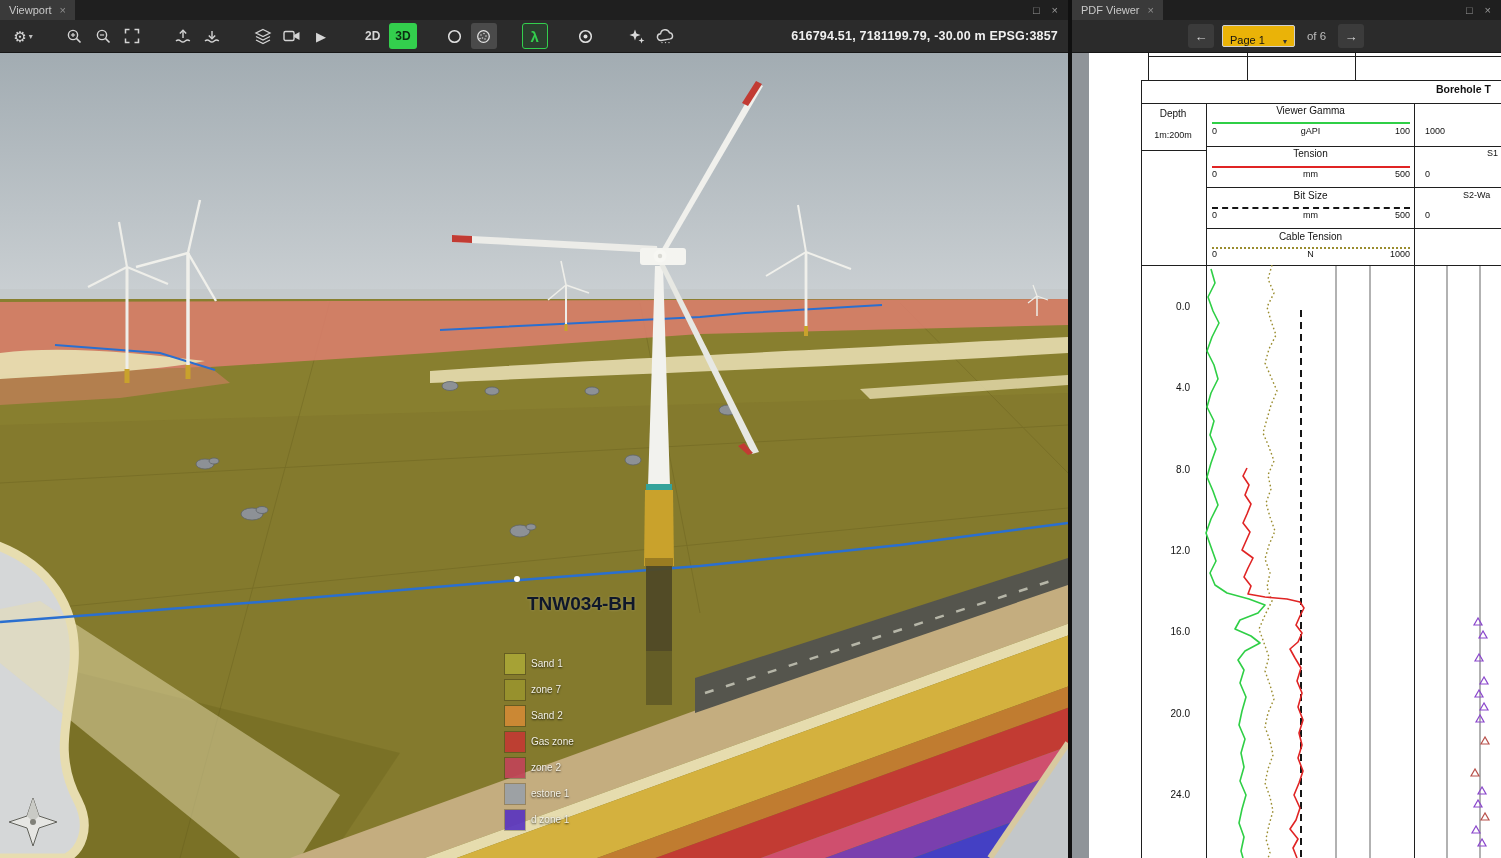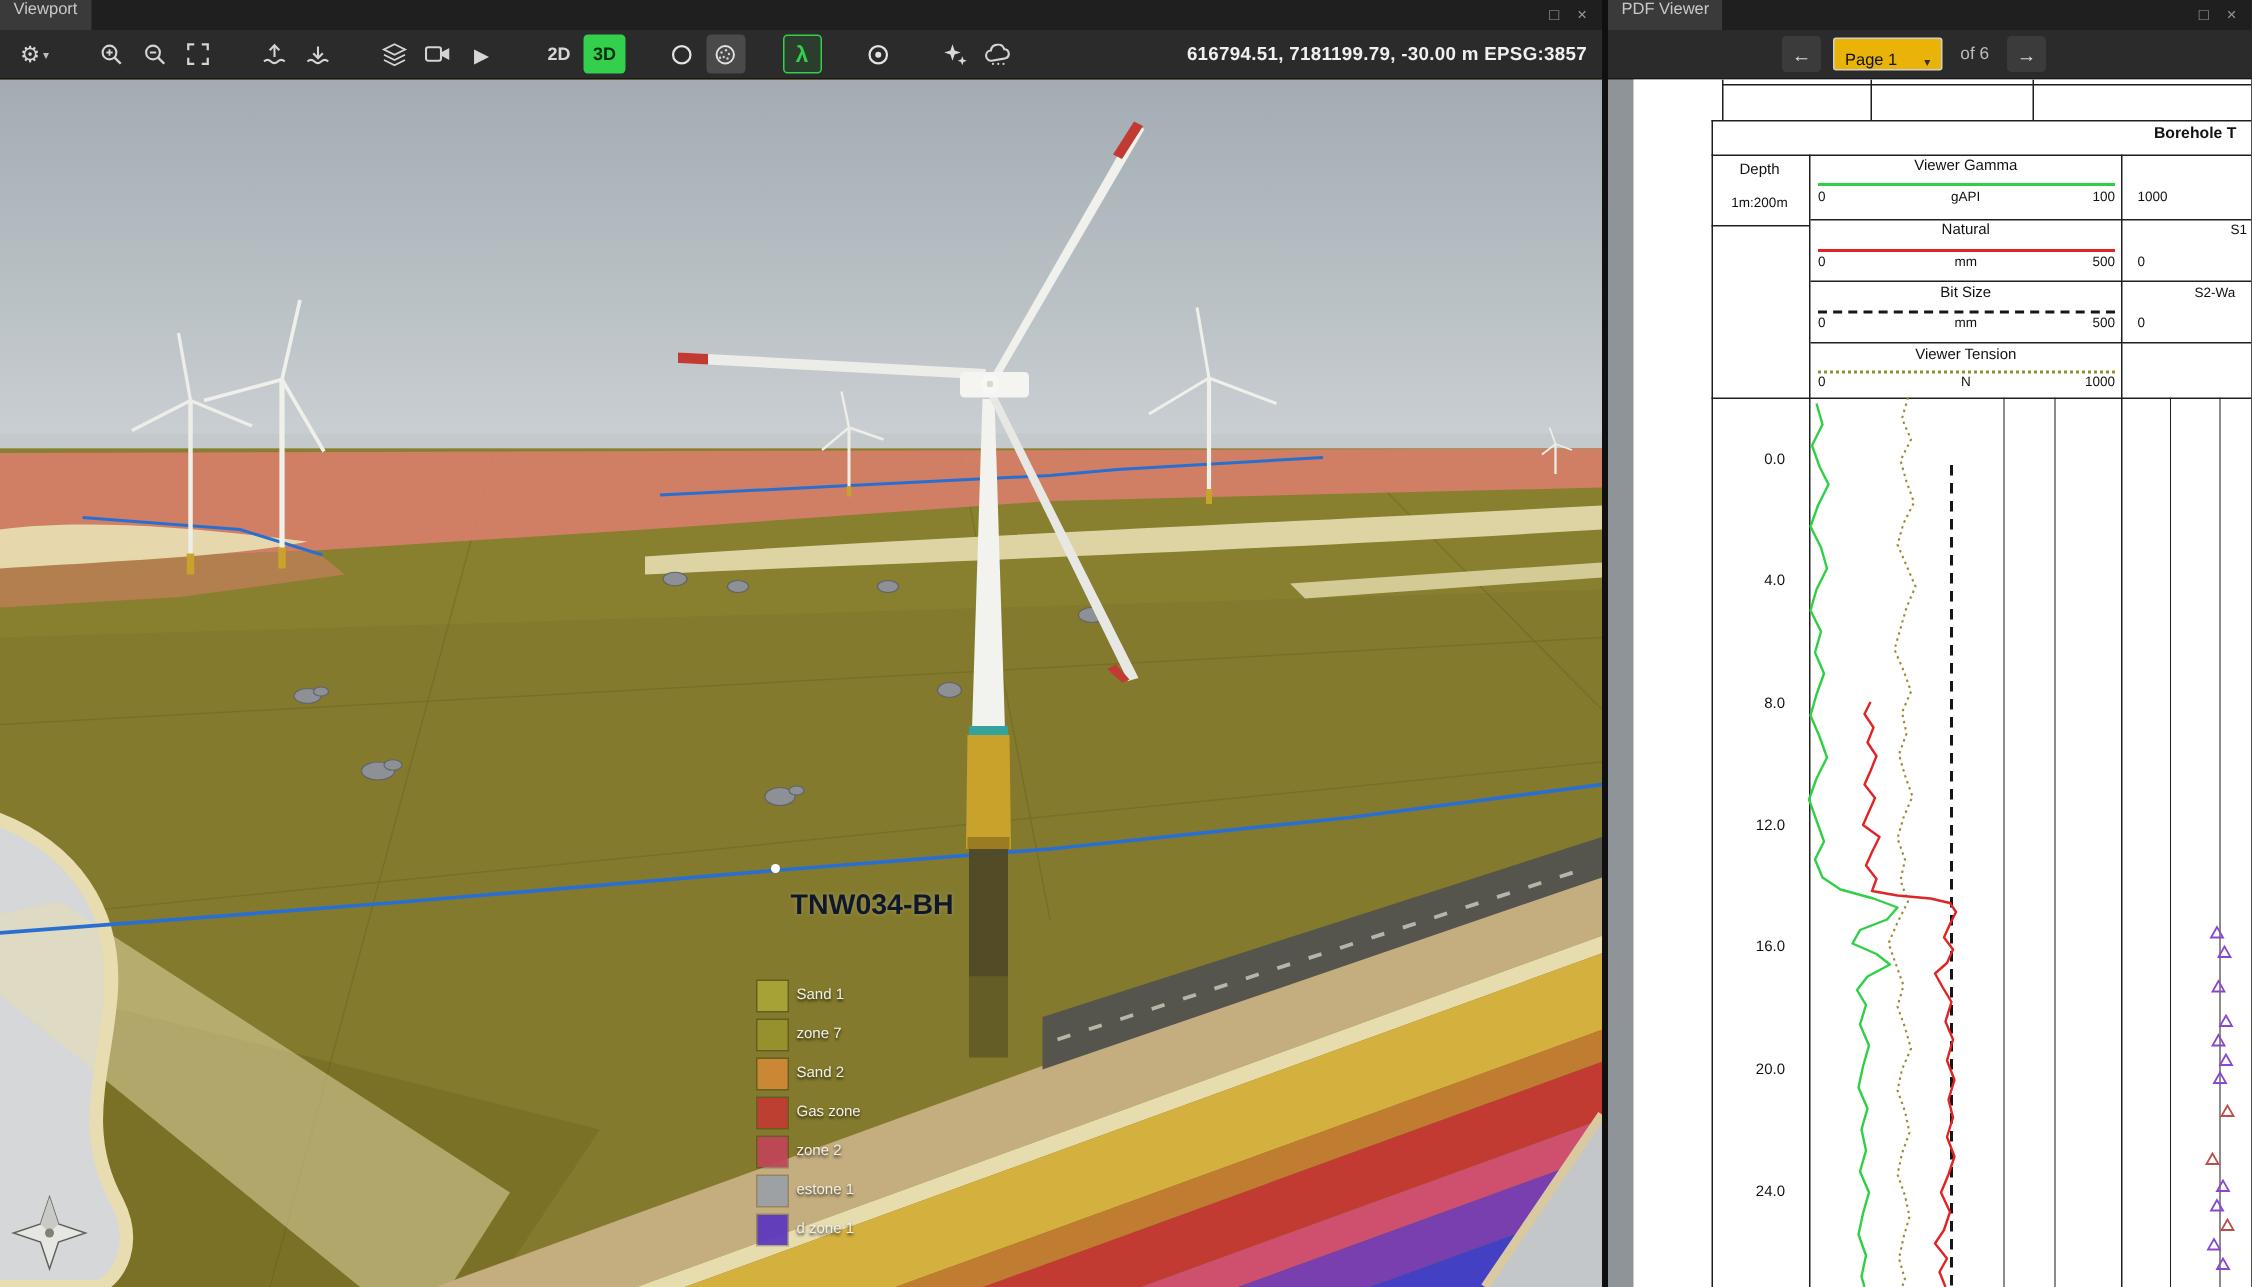--- a/index.html
+++ b/index.html
@@ -3,21 +3,21 @@
 <meta charset="utf-8">
 <style>
 *{margin:0;padding:0;box-sizing:border-box;font-family:"Liberation Sans",sans-serif;}
 html,body{width:1501px;height:858px;background:#141414;overflow:hidden;}
 #app{position:relative;width:1501px;height:858px;}
 .panel{position:absolute;top:0;height:858px;overflow:hidden;}
 #panel-left{left:0;width:1068px;background:#2b2b2b;}
 #panel-right{left:1072px;width:429px;background:#2b2b2b;}
 .divider{position:absolute;left:1068px;top:0;width:4px;height:858px;background:#101010;}
 .tabbar{position:absolute;top:0;left:0;right:0;height:20px;background:#1f1f1f;display:flex;align-items:stretch;}
-.tab{display:flex;align-items:center;gap:8px;padding:0 9px;background:#3a3a3a;color:#c9c9c9;font-size:11px;cursor:pointer;flex-direction:column;}
+.tab{display:flex;align-items:center;gap:8px;padding:0 9px;background:#3a3a3a;color:#c9c9c9;font-size:11px;cursor:pointer;}
 .tab-close{color:#8f8f8f;font-size:11px;}
 .win-controls{margin-left:auto;display:flex;align-items:center;gap:12px;padding:0 10px;color:#9a9a9a;font-size:11px;}
 .win-controls span{cursor:pointer;}
 .toolbar{position:absolute;top:20px;left:0;right:0;height:33px;background:#2b2b2b;border-bottom:1px solid #171717;display:flex;align-items:center;padding:0 10px;gap:3px;color:#d6d6d6;}
 .tbtn{display:flex;align-items:center;justify-content:center;height:26px;min-width:26px;background:transparent;border:none;color:#d6d6d6;cursor:pointer;border-radius:3px;font-size:13px;}
 .tbtn svg{display:block;}
 .gap{margin-left:22px;}
 .text-btn{font-weight:700;font-size:12px;padding:0 6px;}
 .active-green{background:#33cf4d;color:#0b2e12;}
 .lambda-btn{border:1px solid #33cf4d;color:#33cf4d;background:rgba(51,207,77,.12);font-size:15px;font-weight:700;}
@@ -381,33 +381,33 @@
 
         <div class="ptext center" style="left:52px;top:55px;width:64px;">Depth</div>
         <div class="ptext center sm" style="left:52px;top:77px;width:64px;">1m:200m</div>
 
         <div class="ptext center" style="left:118px;top:52px;width:207px;">Viewer Gamma</div>
         <div class="sample" id="sample-ng" style="left: 123px; top: 69px; width: 198px; border-top-style: solid; border-top-color: rgb(47, 207, 70);"></div>
         <div class="ptext sm" style="left:123px;top:73px;">0</div>
         <div class="ptext center sm" style="left:118px;top:73px;width:207px;">gAPI</div>
         <div class="ptext right sm" style="left:255px;top:73px;width:66px;">100</div>
 
-        <div class="ptext center" style="left:118px;top:95px;width:207px;">Natural</div>
+        <div class="ptext center" style="left:118px;top:95px;width:207px;">Tension</div>
         <div class="sample" id="sample-cal" style="left: 123px; top: 113px; width: 198px; border-top-style: solid; border-top-color: rgb(224, 36, 36);"></div>
         <div class="ptext sm" style="left:123px;top:116px;">0</div>
         <div class="ptext center sm" style="left:118px;top:116px;width:207px;">mm</div>
         <div class="ptext right sm" style="left:255px;top:116px;width:66px;">500</div>
 
         <div class="ptext center" style="left:118px;top:137px;width:207px;">Bit Size</div>
         <div class="sample" id="sample-bit" style="left: 123px; top: 154px; width: 198px; border-top-style: dashed; border-top-color: rgb(22, 22, 22);"></div>
         <div class="ptext sm" style="left:123px;top:157px;">0</div>
         <div class="ptext center sm" style="left:118px;top:157px;width:207px;">mm</div>
         <div class="ptext right sm" style="left:255px;top:157px;width:66px;">500</div>
 
-        <div class="ptext center" style="left:118px;top:178px;width:207px;">Viewer Tension</div>
+        <div class="ptext center" style="left:118px;top:178px;width:207px;">Cable Tension</div>
         <div class="sample" id="sample-cbl" style="left: 123px; top: 194px; width: 198px; border-top-style: dotted; border-top-color: rgb(154, 140, 46);"></div>
         <div class="ptext sm" style="left:123px;top:196px;">0</div>
         <div class="ptext center sm" style="left:118px;top:196px;width:207px;">N</div>
         <div class="ptext right sm" style="left:255px;top:196px;width:66px;">1000</div>
 
         <div class="ptext sm" style="left:336px;top:73px;">1000</div>
         <div class="ptext sm" style="left:398px;top:95px;">S1</div>
         <div class="ptext sm" style="left:336px;top:116px;">0</div>
         <div class="ptext sm" style="left:374px;top:137px;">S2-Wa</div>
         <div class="ptext sm" style="left:336px;top:157px;">0</div>

